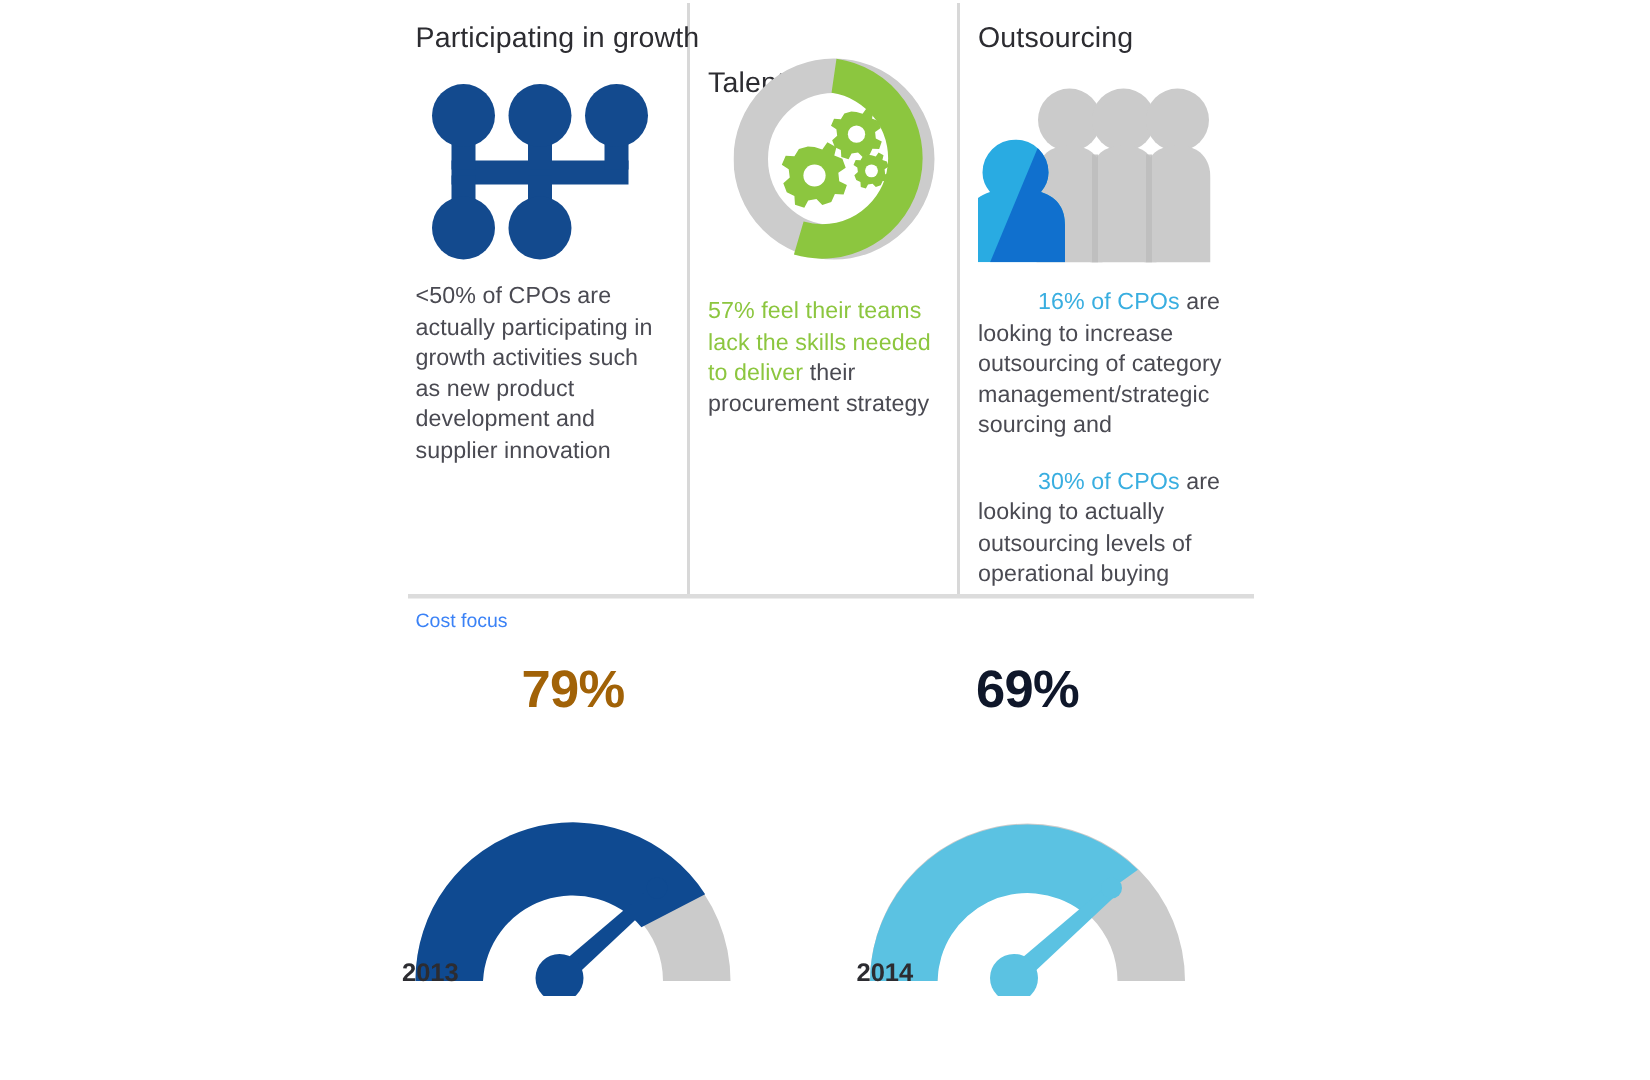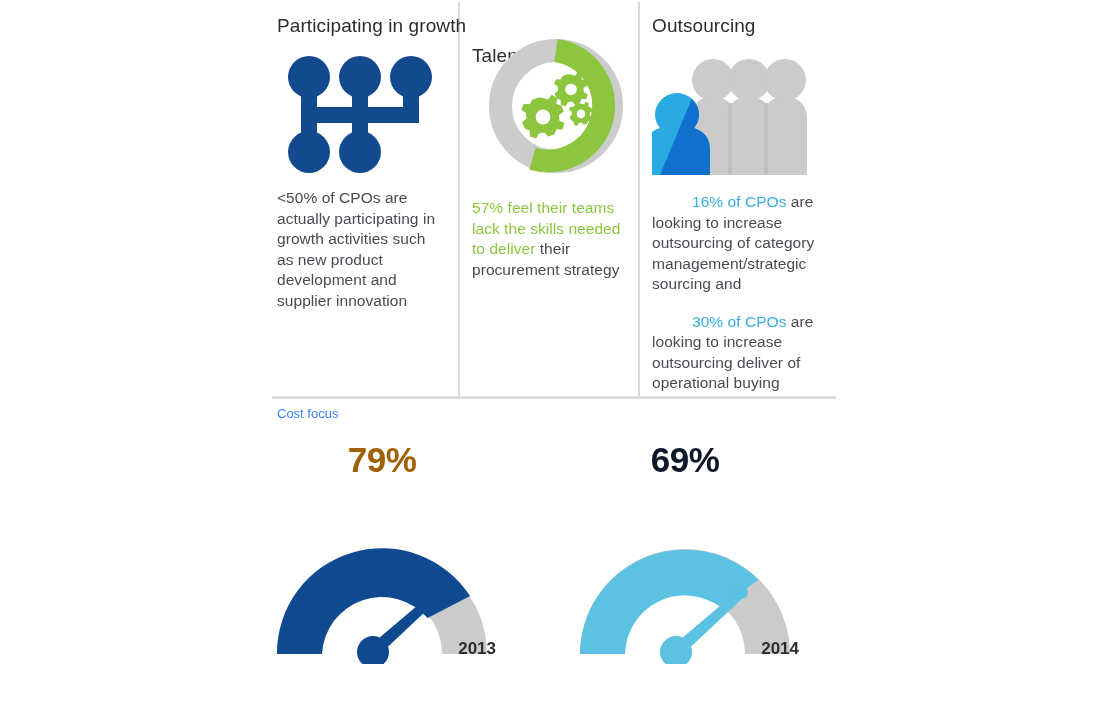--- a/index.html
+++ b/index.html
@@ -35,21 +35,21 @@
   
   .cf-title{
     position:absolute;font-size:13px;color:#3b82f6;line-height:22px;
   }
   .gauge-wrap{position:absolute;}
   .gauge-value{
     position:absolute;width:100%;text-align:center;
     font-size:35px;font-weight:bold;letter-spacing:-.5px;
   }
   .gauge-year{
-    position:absolute;width:100%;text-align:right;
+    position:absolute;width:100%;text-align:left;
     font-size:17px;font-weight:bold;color:#2c2c31;
   }
   .caption{
     position:absolute;width:100%;text-align:center;
     font-size:16px;line-height:21px;color:#4a4a52;
   }
 </style>
 </head>
 <body>
 
@@ -180,21 +180,21 @@
         <g clip-path="url(#p1clip)">
           <rect x="0" y="0" width="80" height="120" fill="#29ABE2"></rect>
           <polygon points="58,0 80,0 80,120 8,120" fill="#1070CE"></polygon>
         </g>
       </g>
     </svg>
   </div>
 
   <div class="panel-body" style="position:absolute;left:652px;top:192px;width:180px;">
     <p class="para"><span class="hl-blue">16% of CPOs</span><span> are looking to increase outsourcing of category management/strategic sourcing and</span></p>
-    <p class="para"><span class="hl-blue">30% of CPOs</span><span> are looking to increase outsourcing deliver of operational buying</span></p>
+    <p class="para"><span class="hl-blue">30% of CPOs</span><span> are looking to actually outsourcing levels of operational buying</span></p>
   </div>
 
   <div class="cf-title" style="left:277px;top:403px;">Cost focus</div>
 
   <div class="gauge-wrap" style="left:268px;top:440px;width:228px;height:210px;">
     <div class="gauge-value" style="top:0px;color:#a16207;">79%</div>
     <svg width="228" height="180" viewBox="0 0 228 180" style="position:absolute;left:0;top:44px;" xmlns="http://www.w3.org/2000/svg">
 
       <path d="M 9 170 A 105 105 0 0 1 219 170 L 174 170 A 60 60 0 0 0 54 170 Z" fill="#CBCBCB"></path>
 

